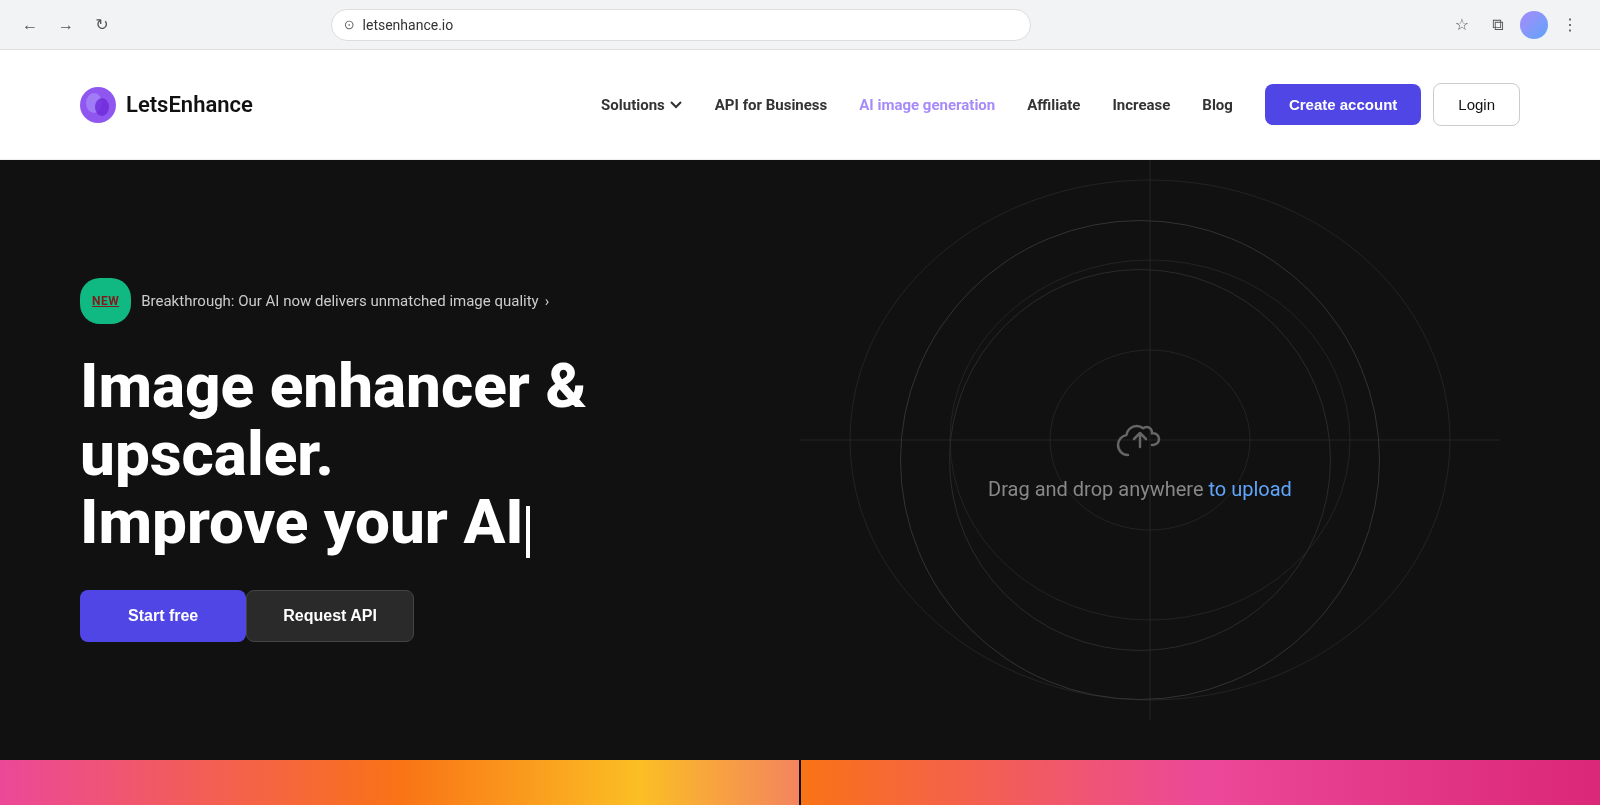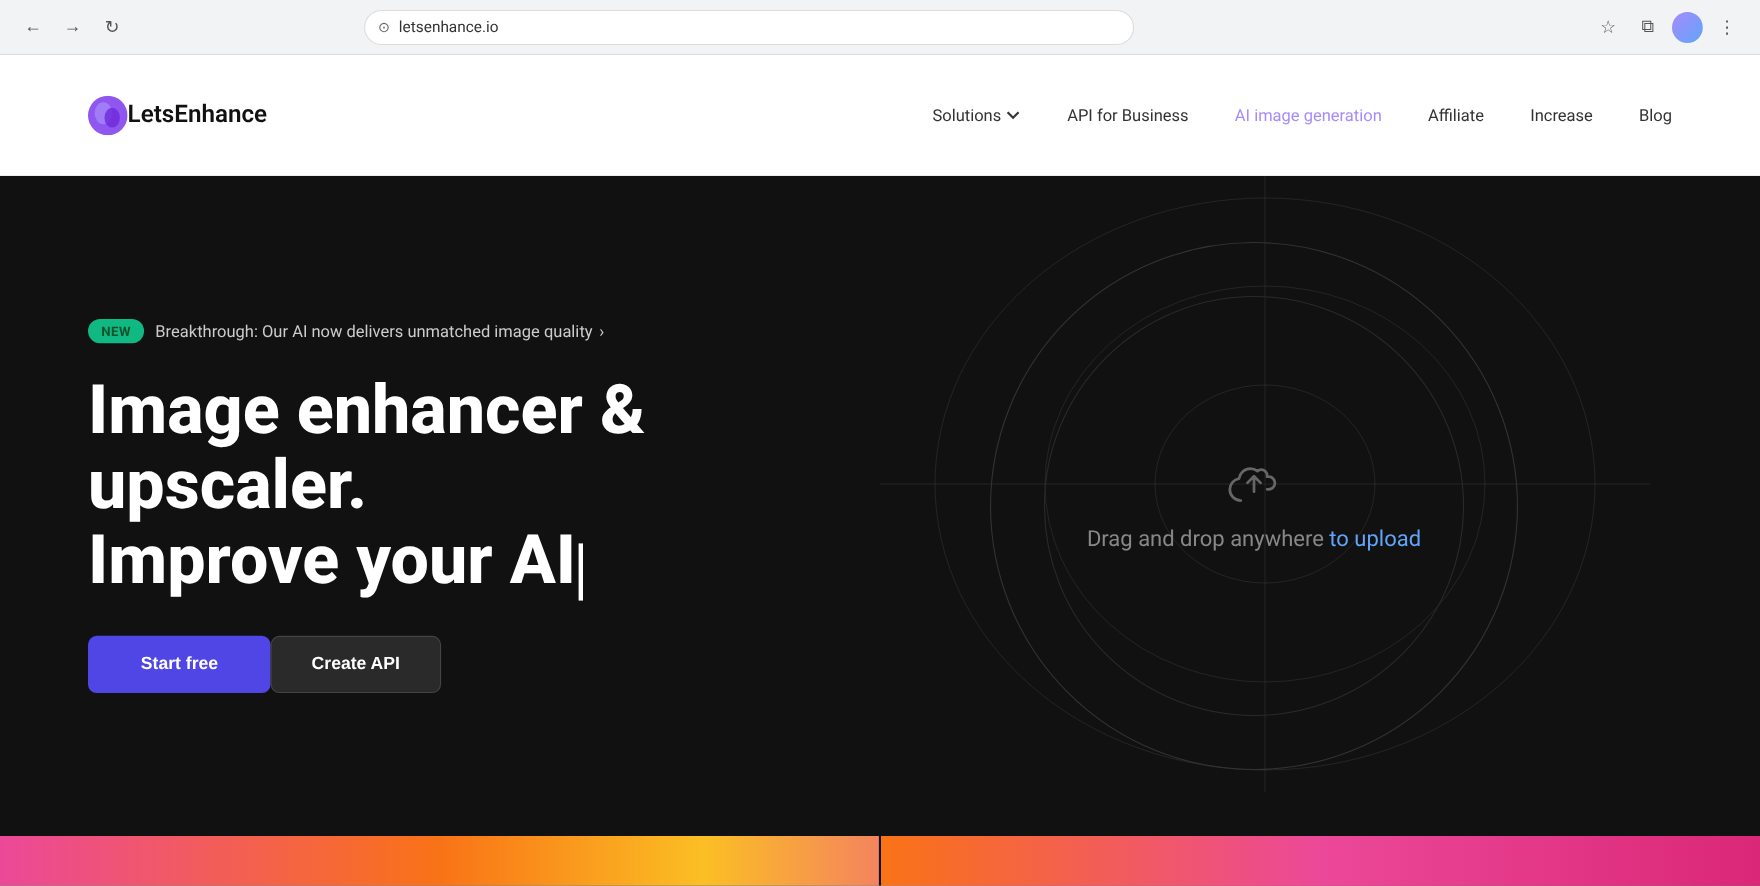--- a/index.html
+++ b/index.html
@@ -84,36 +84,38 @@
       background: #fff;
       height: 110px;
       display: flex;
       align-items: center;
       padding: 0 80px;
       border-bottom: 1px solid #eee;
     }
     .logo-area {
       display: flex;
       align-items: center;
+      gap: 10px;
       text-decoration: none;
     }
     .logo-icon {
       width: 36px;
       height: 36px;
     }
     .logo-text {
       font-size: 22px;
       font-weight: 600;
       color: #111;
     }
     .nav-links {
       display: flex;
       align-items: center;
-      gap: 42px;
+      gap: 32px;
       margin-left: auto;
+      font-weight: bold;
     }
     .nav-link {
       font-size: 15px;
       color: #333;
       text-decoration: none;
       display: flex;
       align-items: center;
       gap: 4px;
       cursor: pointer;
     }
@@ -164,26 +166,27 @@
       z-index: 2;
     }
     .hero-badge {
       display: inline-flex;
       align-items: center;
       gap: 10px;
       margin-bottom: 28px;
     }
     .badge-new {
       background: #10b981;
-      color: #14532d;
+      color: #7f1d1d;
       font-size: 12px;
       font-weight: 700;
-      padding: 4px 12px;
+      padding: 16px 12px;
       border-radius: 20px;
       letter-spacing: 0.5px;
+      text-decoration: underline;
     }
     .badge-text {
       color: #ccc;
       font-size: 15px;
       display: flex;
       align-items: center;
       gap: 6px;
       justify-content: space-between;
     }
     .badge-text span { color: #ccc; }
@@ -354,20 +357,24 @@
       <span>Affiliate</span>
     </a>
     <a class="nav-link">
       <span>Increase</span>
     </a>
     <a class="nav-link">
       <span>Blog</span>
     </a>
   </div>
 
+  <div class="nav-cta-area">
+    <button class="btn-create">Create account</button>
+    <button class="btn-login">Login</button>
+  </div>
 </nav>
 
 <section class="hero">
 
   <svg class="bg-lines" viewBox="0 0 700 560" preserveAspectRatio="none">
     <line x1="350" y1="0" x2="350" y2="560" stroke="#fff" stroke-width="0.5"></line>
     <line x1="0" y1="280" x2="700" y2="280" stroke="#fff" stroke-width="0.5"></line>
     <ellipse cx="350" cy="280" rx="300" ry="260" fill="none" stroke="#fff" stroke-width="0.5"></ellipse>
     <ellipse cx="350" cy="280" rx="200" ry="180" fill="none" stroke="#fff" stroke-width="0.5"></ellipse>
     <ellipse cx="350" cy="280" rx="100" ry="90" fill="none" stroke="#fff" stroke-width="0.5"></ellipse>
@@ -387,21 +394,21 @@
     <h1 class="hero-title">
       <span>Image enhancer &amp; upscaler.</span><br>
       <span>Improve your AI</span><span class="cursor"></span>
     </h1>
 
     
 
     
     <div class="hero-buttons">
       <button class="btn-start">Start free</button>
-      <button class="btn-api">Create API</button>
+      <button class="btn-api">Request API</button>
     </div>
   </div>
 
   <div class="hero-right">
     <div class="upload-circle">
 
       <svg class="upload-icon" width="52" height="42" viewBox="0 0 52 42" fill="none" xmlns="http://www.w3.org/2000/svg">
         <path d="M26 28V14M26 14L20 20M26 14L32 20" stroke="#666" stroke-width="2.5" stroke-linecap="round" stroke-linejoin="round"></path>
         <path d="M14 36C8.477 36 4 31.523 4 26C4 21.044 7.614 16.928 12.35 16.12C13.066 11.022 17.453 7 22.75 7C25.19 7 27.434 7.86 29.19 9.3C30.1 8.48 31.296 8 32.625 8C35.593 8 38 10.407 38 13.375C38 13.727 37.963 14.071 37.894 14.402C38.294 14.277 38.72 14.21 39.162 14.21C42.384 14.21 45 16.826 45 20.048C45 23.27 42.384 25.886 39.162 25.886H38" stroke="#666" stroke-width="2.5" stroke-linecap="round" stroke-linejoin="round"></path>
       </svg>

